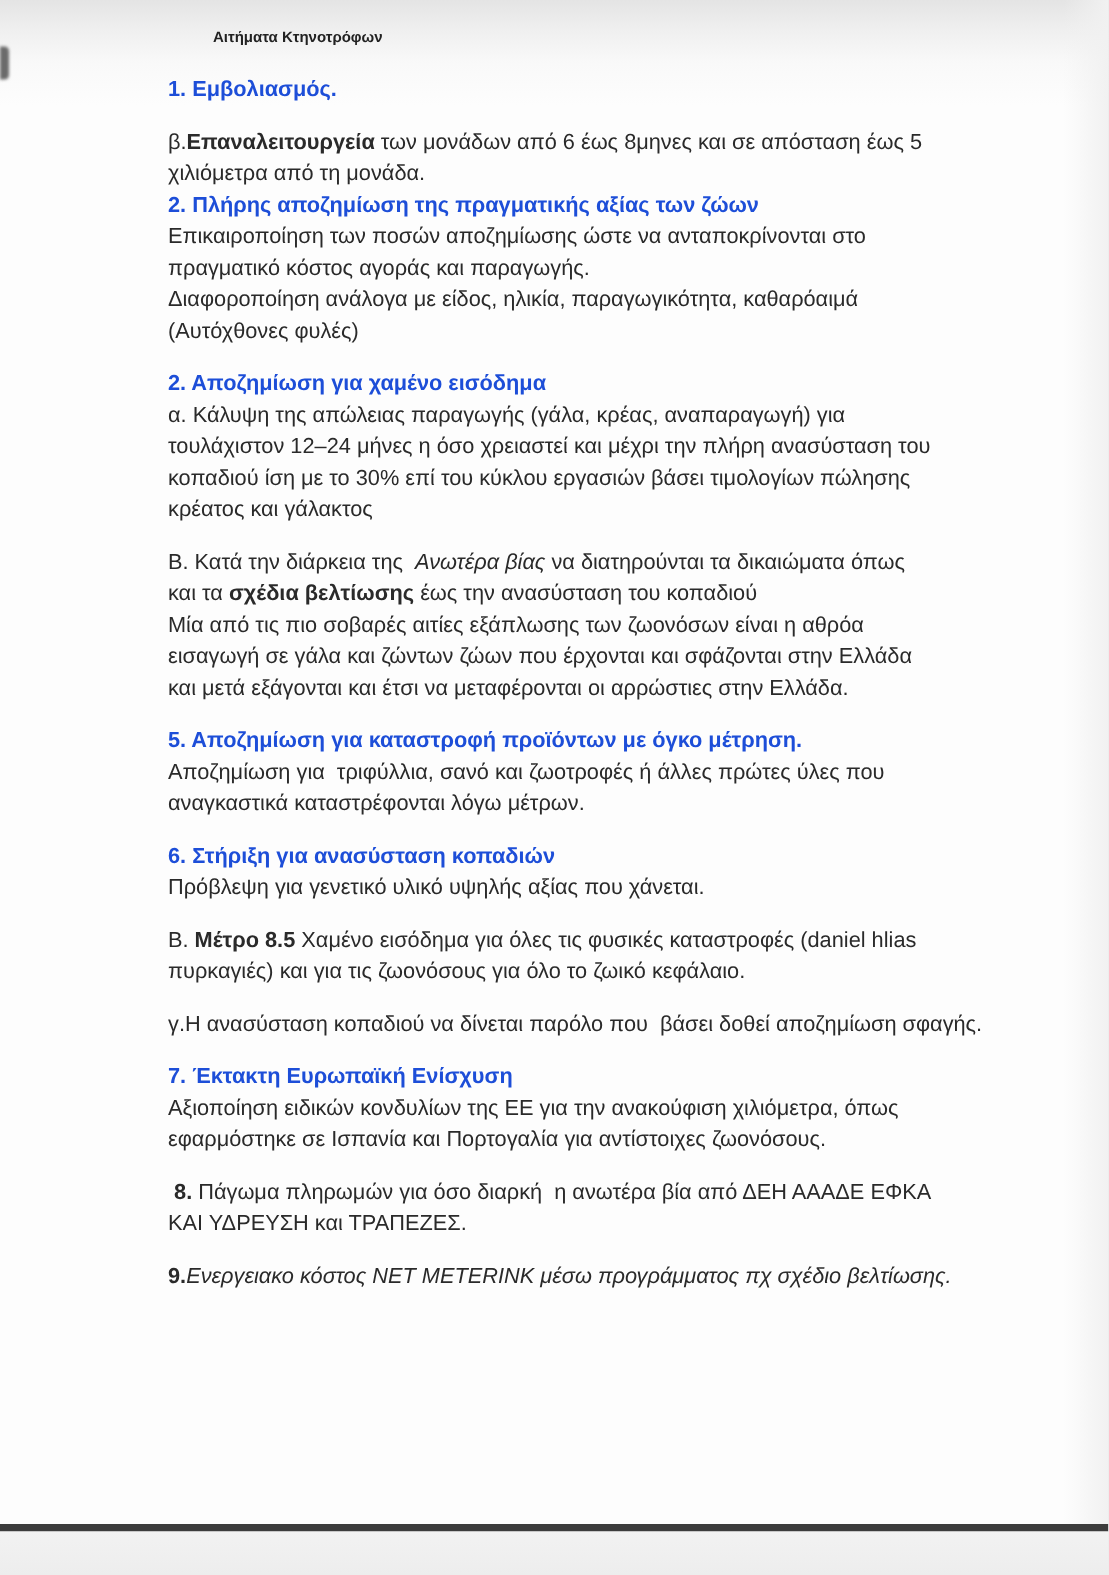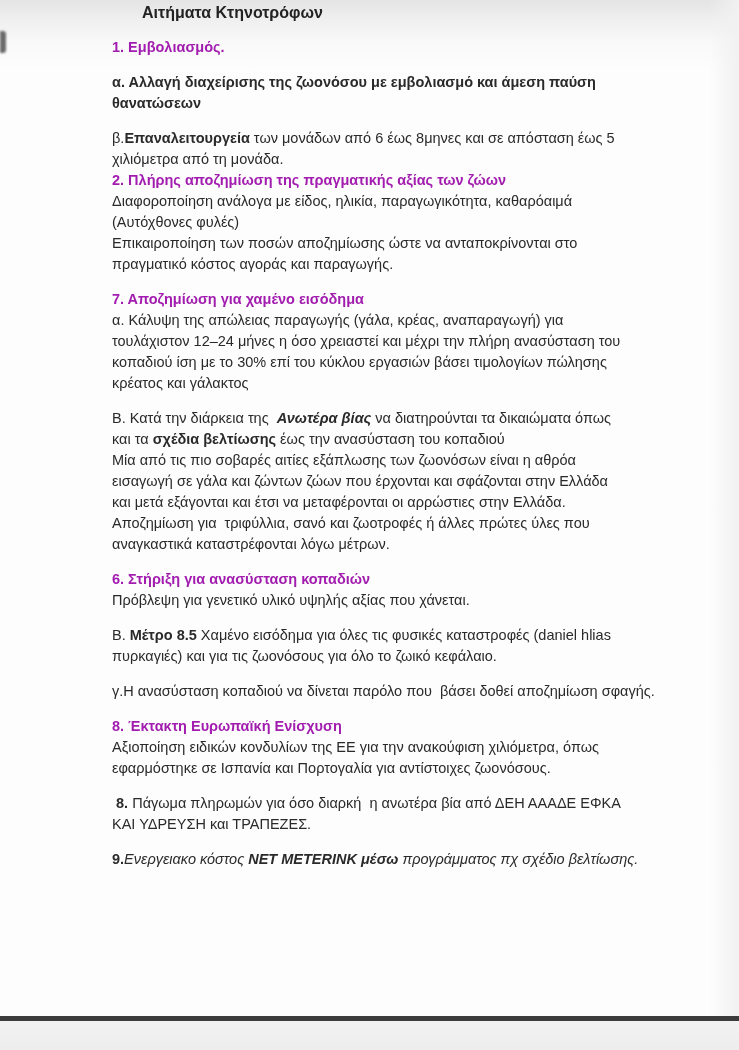--- a/index.html
+++ b/index.html
@@ -22,33 +22,33 @@
   .edge-mark{
     position:absolute;left:0;top:31px;width:6px;height:22px;
     background:#6b6b6b;border-radius:0 3px 3px 0;filter:blur(1px);
   }
   .doc-body{
     position:absolute;left:0;top:0;width:739px;box-sizing:border-box;
     padding:2px 26px 0 112px;
     color:#2a2a2a;
   }
   .doc-title{
-    margin:0 0 0 30px;padding:0;
-    font-size:16px;line-height:21px;font-weight:bold;color:#222;
+    margin:13px 0 0 30px;padding:0;
+    font-size:10px;line-height:21px;font-weight:bold;color:#222;
   }
   .para{
     margin:0;white-space:pre-wrap;
     font-size:14.5px;line-height:21px;color:#2a2a2a;
   }
   .para.gap{margin-top:14px;}
-  .heading{color:#a21caf;}
+  .heading{color:#1d4ed8;}
   .run-n{font-weight:normal;font-style:normal;}
   .run-b{font-weight:bold;}
   .run-i{font-style:italic;}
-  .run-bi{font-weight:bold;font-style:italic;}
+  .run-bi{font-weight:normal;font-style:italic;}
   .bottom-rule{
     position:absolute;left:0;top:1016px;width:739px;height:5px;
     background:#3c3c3c;
   }
   .below-rule{
     position:absolute;left:0;top:1021px;width:739px;height:29px;
     background:linear-gradient(180deg,#f2f2f2 0%,#ededed 100%);
   }
 </style>
 </head>
@@ -56,47 +56,46 @@
 
 <div class="page">
   <div class="top-shade"></div>
   <div class="side-shade"></div>
   <div class="edge-mark"></div>
 
   <div class="doc-body">
     <h1 class="doc-title">Αιτήματα Κτηνοτρόφων</h1>
 
   <p class="para gap heading"><span class="run-b">1. Εμβολιασμός.</span></p>
-      <p class="para gap"><span class="run-b">α. Αλλαγή διαχείρισης της ζωονόσου με εμβολιασμό και άμεση παύση
-θανατώσεων</span></p>
       <p class="para gap"><span class="run-n">β.</span><span class="run-b">Επαναλειτουργεία</span><span class="run-n"> των μονάδων από 6 έως 8μηνες και σε απόσταση έως 5
 χιλιόμετρα από τη μονάδα.</span></p>
       <p class="para heading"><span class="run-b">2. Πλήρης αποζημίωση της πραγματικής αξίας των ζώων</span></p>
+      <p class="para"><span class="run-n">Επικαιροποίηση των ποσών αποζημίωσης ώστε να ανταποκρίνονται στο
+πραγματικό κόστος αγοράς και παραγωγής.</span></p>
       <p class="para"><span class="run-n">Διαφοροποίηση ανάλογα με είδος, ηλικία, παραγωγικότητα, καθαρόαιμά
 (Αυτόχθονες φυλές)</span></p>
-      <p class="para"><span class="run-n">Επικαιροποίηση των ποσών αποζημίωσης ώστε να ανταποκρίνονται στο
-πραγματικό κόστος αγοράς και παραγωγής.</span></p>
-      <p class="para gap heading"><span class="run-b">7. Αποζημίωση για χαμένο εισόδημα</span></p>
+      <p class="para gap heading"><span class="run-b">2. Αποζημίωση για χαμένο εισόδημα</span></p>
       <p class="para"><span class="run-n">α. Κάλυψη της απώλειας παραγωγής (γάλα, κρέας, αναπαραγωγή) για
 τουλάχιστον 12–24 μήνες η όσο χρειαστεί και μέχρι την πλήρη ανασύσταση του
 κοπαδιού ίση με το 30% επί του κύκλου εργασιών βάσει τιμολογίων πώλησης
 κρέατος και γάλακτος</span></p>
       <p class="para gap"><span class="run-n">Β. Κατά την διάρκεια της  </span><span class="run-bi">Ανωτέρα βίας</span><span class="run-n"> να διατηρούνται τα δικαιώματα όπως
 και τα </span><span class="run-b">σχέδια βελτίωσης</span><span class="run-n"> έως την ανασύσταση του κοπαδιού</span></p>
       <p class="para"><span class="run-n">Μία από τις πιο σοβαρές αιτίες εξάπλωσης των ζωονόσων είναι η αθρόα
 εισαγωγή σε γάλα και ζώντων ζώων που έρχονται και σφάζονται στην Ελλάδα
 και μετά εξάγονται και έτσι να μεταφέρονται οι αρρώστιες στην Ελλάδα.</span></p>
+      <p class="para gap heading"><span class="run-b">5. Αποζημίωση για καταστροφή προϊόντων με όγκο μέτρηση.</span></p>
       <p class="para"><span class="run-n">Αποζημίωση για  τριφύλλια, σανό και ζωοτροφές ή άλλες πρώτες ύλες που
 αναγκαστικά καταστρέφονται λόγω μέτρων.</span></p>
       <p class="para gap heading"><span class="run-b">6. Στήριξη για ανασύσταση κοπαδιών</span></p>
       <p class="para"><span class="run-n">Πρόβλεψη για γενετικό υλικό υψηλής αξίας που χάνεται.</span></p>
       <p class="para gap"><span class="run-n">Β. </span><span class="run-b">Μέτρο 8.5</span><span class="run-n"> Χαμένο εισόδημα για όλες τις φυσικές καταστροφές (daniel hlias
 πυρκαγιές) και για τις ζωονόσους για όλο το ζωικό κεφάλαιο.</span></p>
       <p class="para gap"><span class="run-n">γ.Η ανασύσταση κοπαδιού να δίνεται παρόλο που  βάσει δοθεί αποζημίωση σφαγής.</span></p>
-      <p class="para gap heading"><span class="run-b">8. Έκτακτη Ευρωπαϊκή Ενίσχυση</span></p>
+      <p class="para gap heading"><span class="run-b">7. Έκτακτη Ευρωπαϊκή Ενίσχυση</span></p>
       <p class="para"><span class="run-n">Αξιοποίηση ειδικών κονδυλίων της ΕΕ για την ανακούφιση χιλιόμετρα, όπως
 εφαρμόστηκε σε Ισπανία και Πορτογαλία για αντίστοιχες ζωονόσους.</span></p>
       <p class="para gap"><span class="run-b"> 8.</span><span class="run-n"> Πάγωμα πληρωμών για όσο διαρκή  η ανωτέρα βία από ΔΕΗ ΑΑΑΔΕ ΕΦΚΑ
 ΚΑΙ ΥΔΡΕΥΣΗ και ΤΡΑΠΕΖΕΣ.</span></p>
       <p class="para gap"><span class="run-b">9.</span><span class="run-i">Ενεργειακο κόστος </span><span class="run-bi">NET METERINK μέσω</span><span class="run-i"> προγράμματος πχ σχέδιο βελτίωσης.</span></p>
     </div>
 
   <div class="bottom-rule"></div>
   <div class="below-rule"></div>
 </div>

